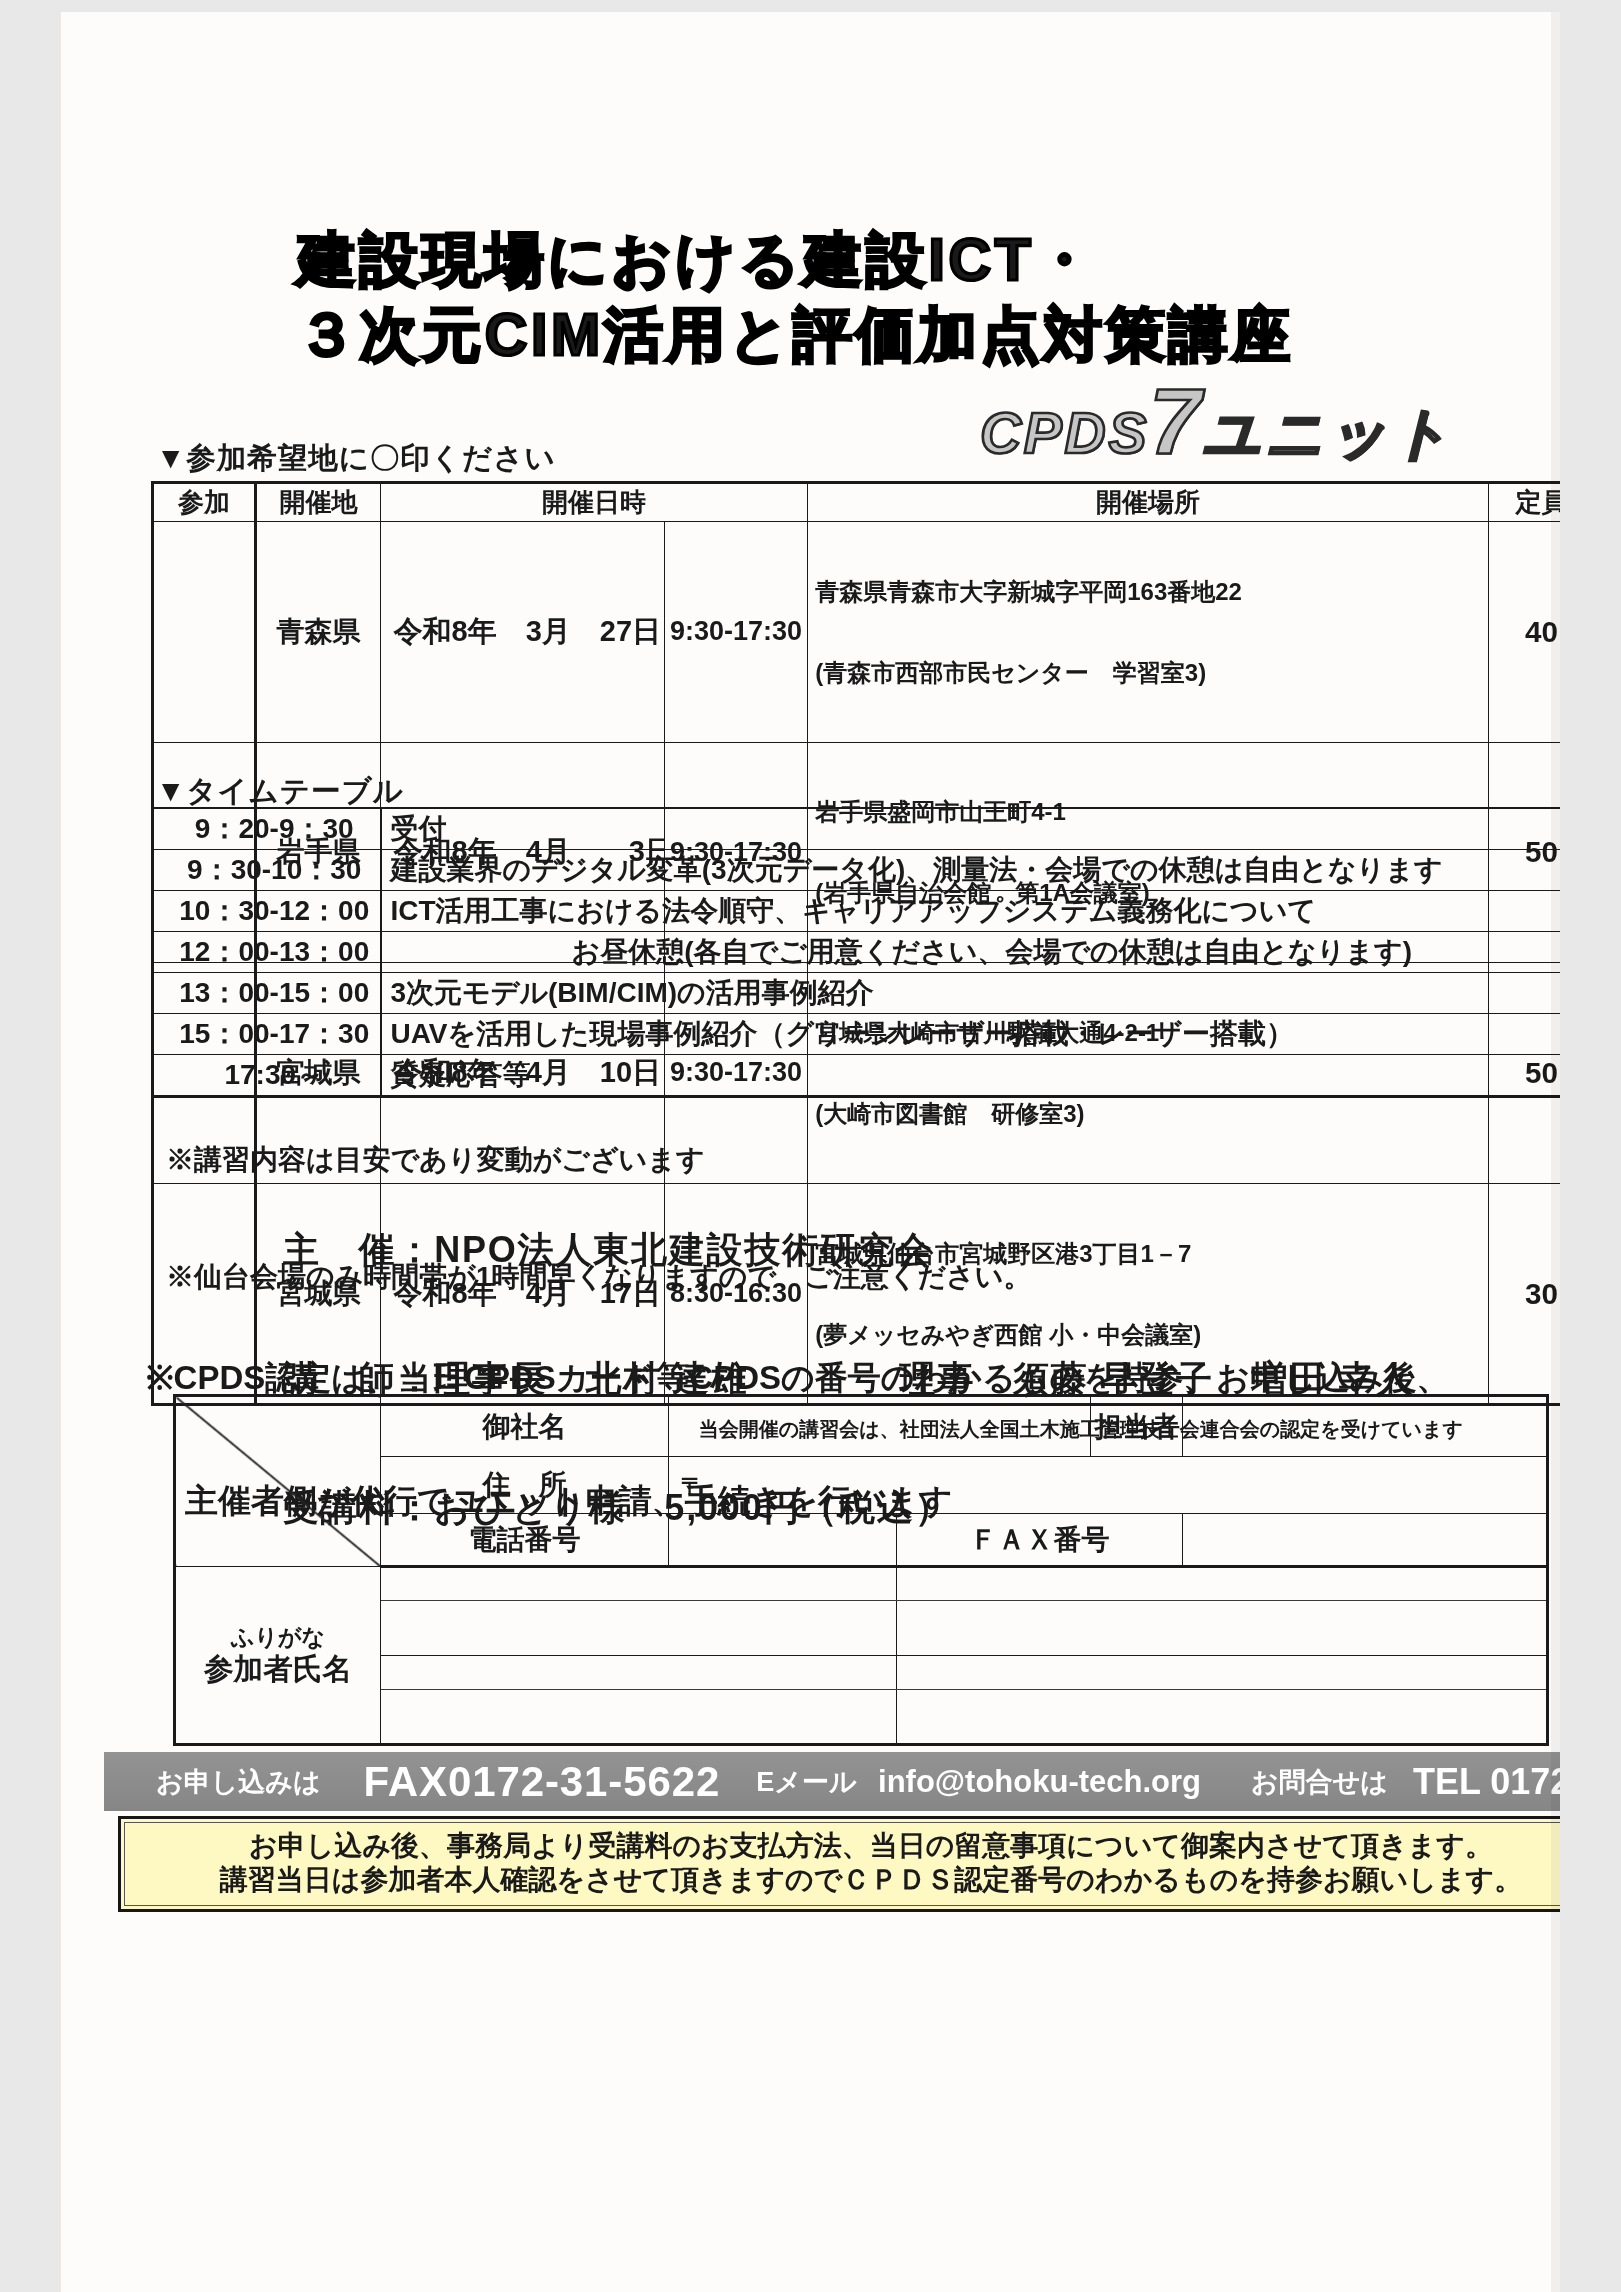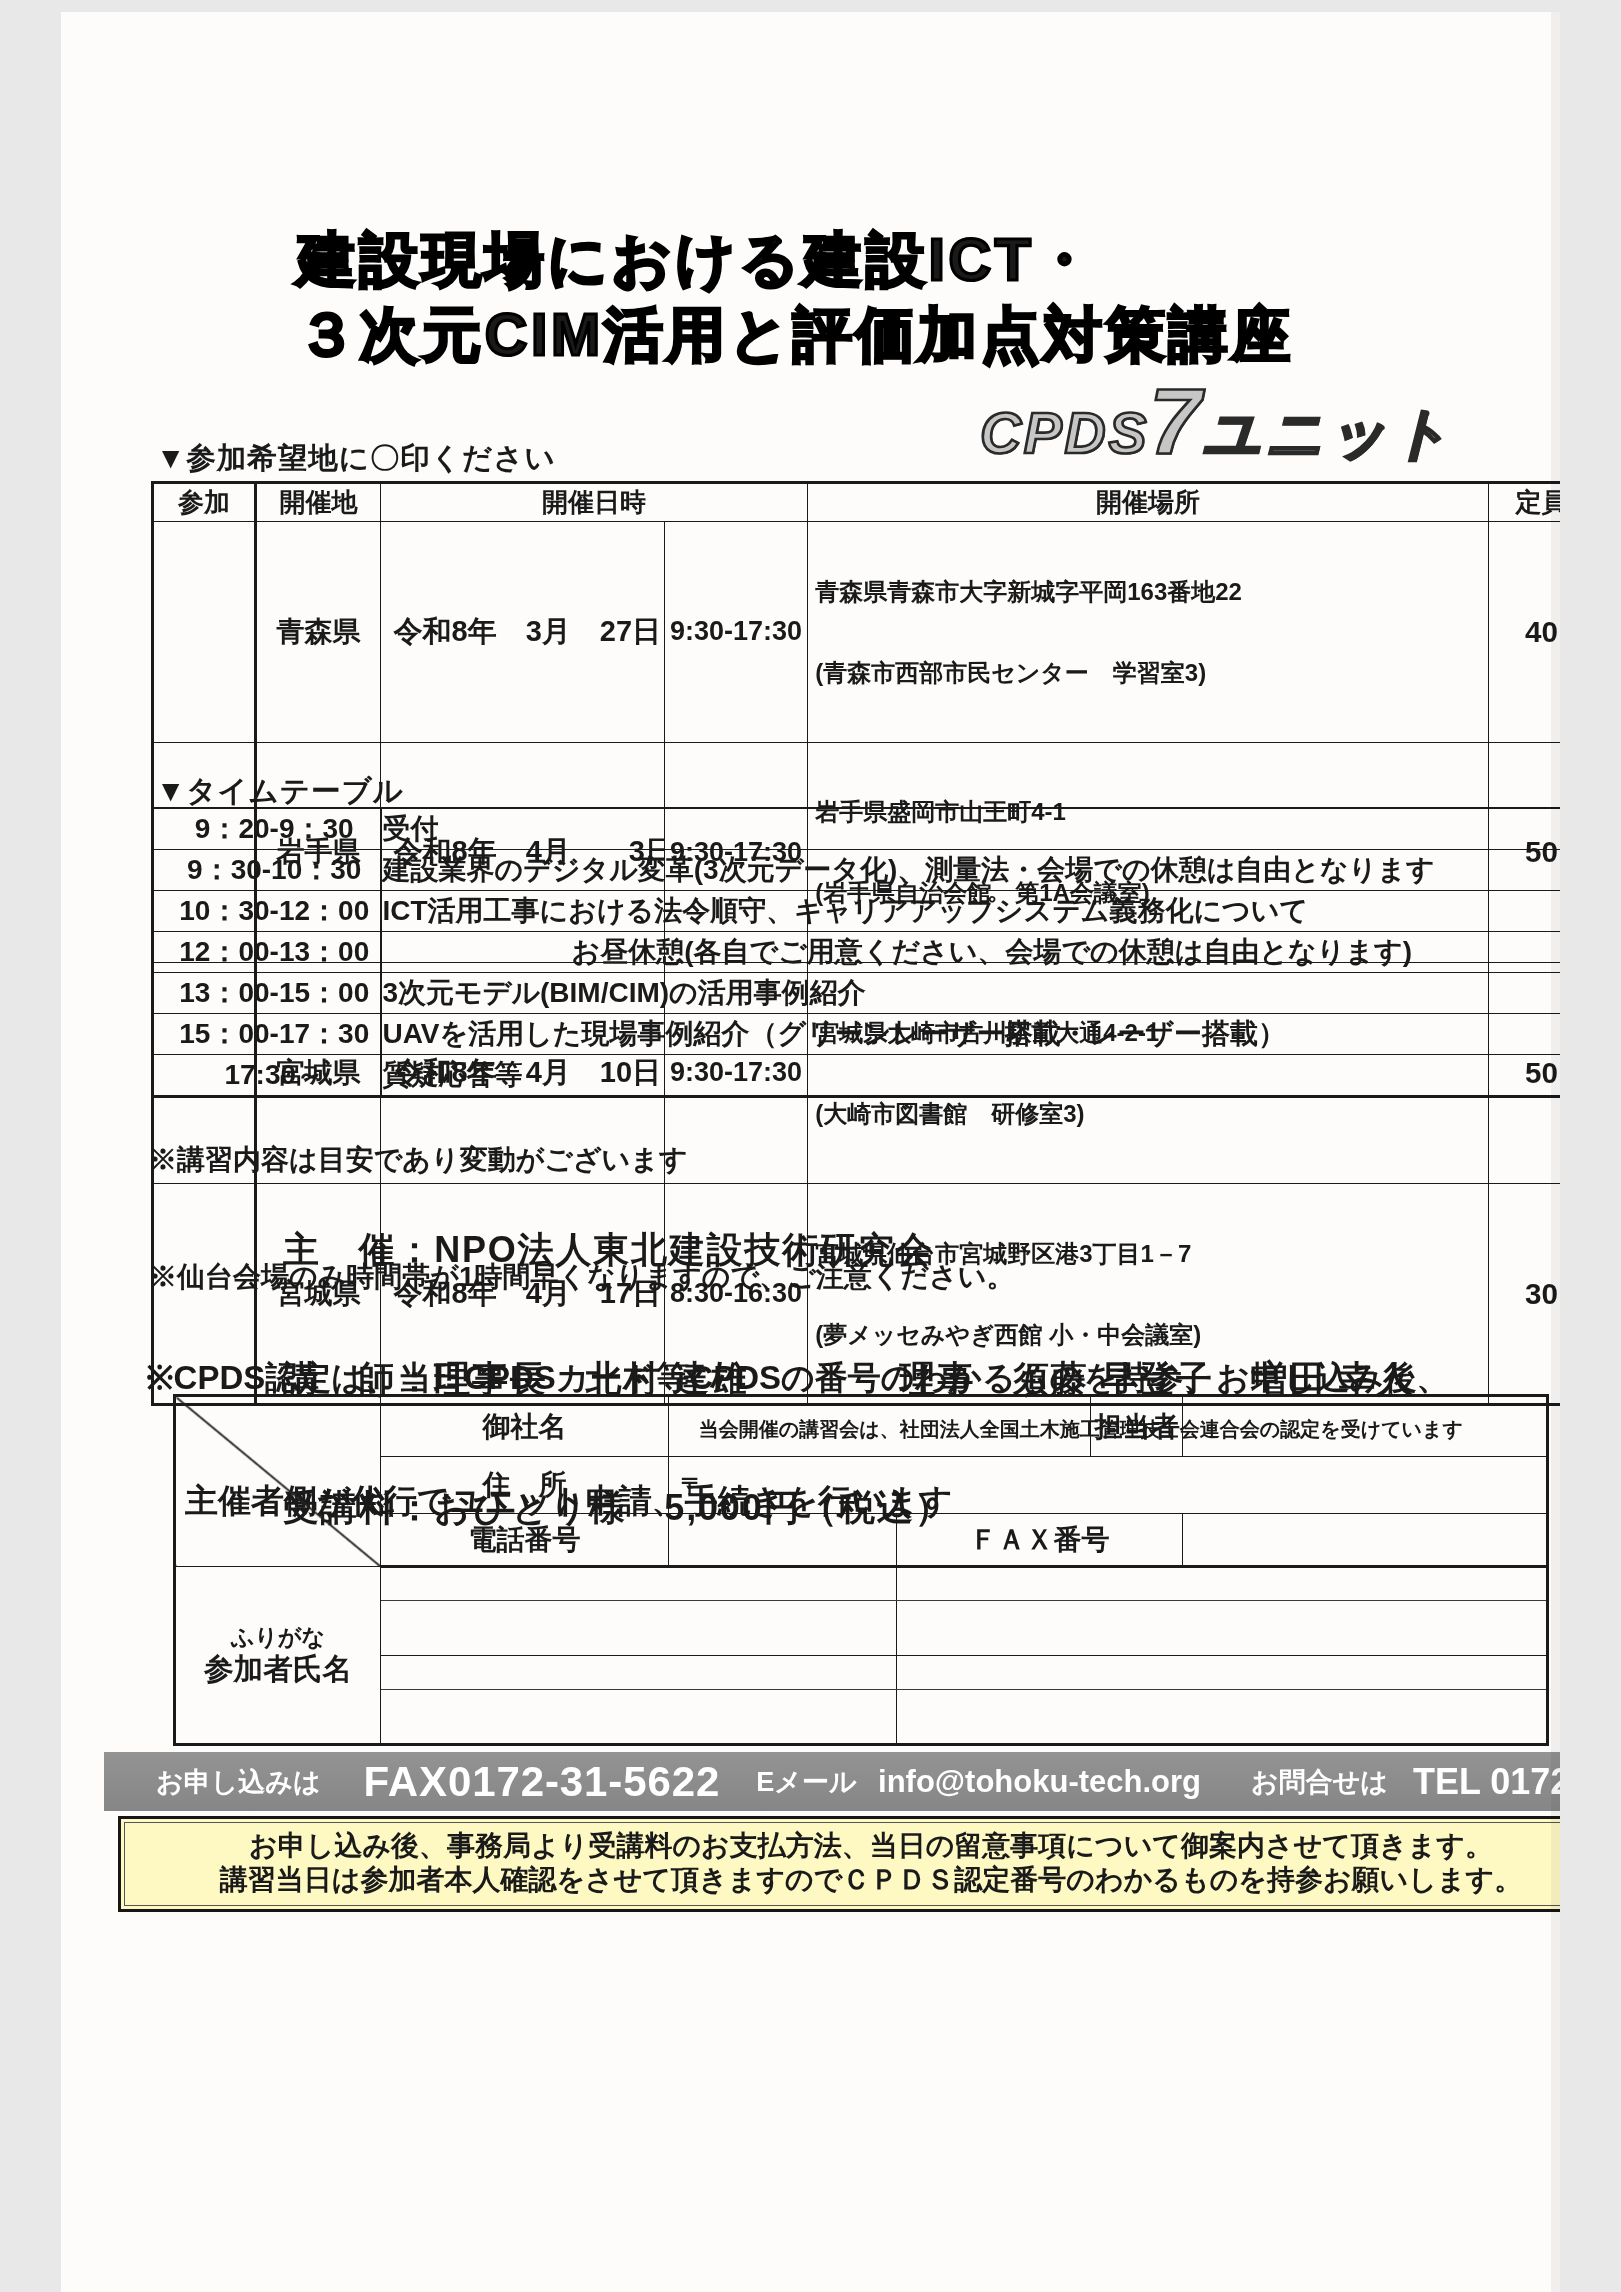--- a/index.html
+++ b/index.html
@@ -61,25 +61,25 @@
   .cell-venue    { font-size:24px; font-weight:700; line-height:27px; padding:1.8px 3.6px 1.8px 7.2px; white-space:pre; }
   .cell-capacity { font-size:29.6px; font-weight:700; text-align:center; }
 
   
   .tt-table {
     position:absolute; left:90px; top:795px; width:1453px;
     border:2.7px solid #1a1a1a; border-bottom:3.6px solid #1a1a1a;
   }
   .tt-table td { border:1.8px solid #1a1a1a; height:35px; vertical-align:middle; }
   .tt-time    { text-align:center; font-size:28px; font-weight:700; white-space:pre;padding-left:16px; }
-  .tt-content { font-size:28px; font-weight:700; padding-left:1px; white-space:nowrap; }
+  .tt-content { font-size:28px; font-weight:700; padding-left:9px; white-space:nowrap; }
   tr.tt-center .tt-content { text-align:center; padding-left:0; }
 
   .tt-notes {
-    position:absolute; left:88px; top:1050px;
+    position:absolute; left:105px; top:1050px;
     font-size:28px; font-weight:700; line-height:39px; white-space:pre;
   }
 
   
   .organizer {
     position:absolute; left:222px; top:1130px;
     font-size:36px; font-weight:700; line-height:43px;
     white-space:pre; letter-spacing:1.8px;
   }
 

